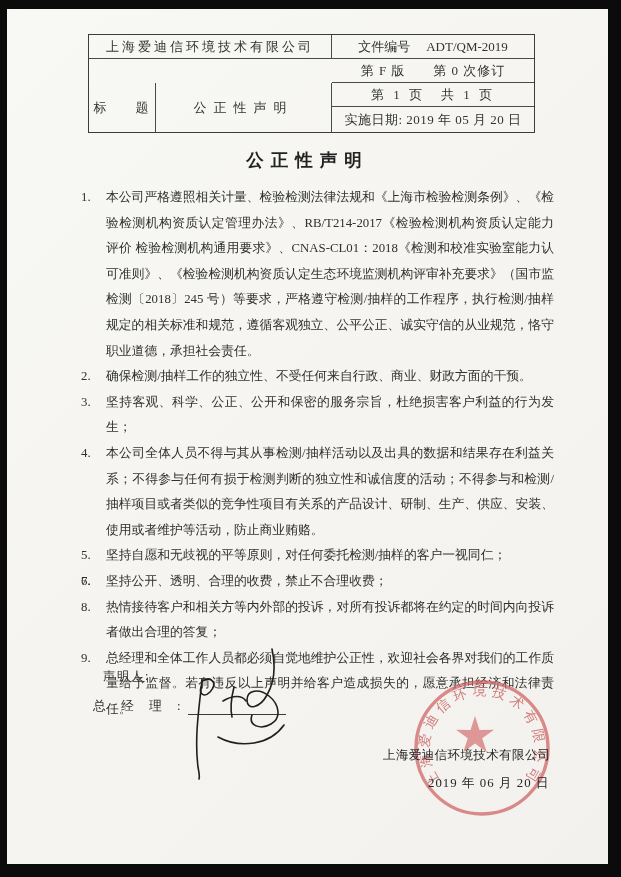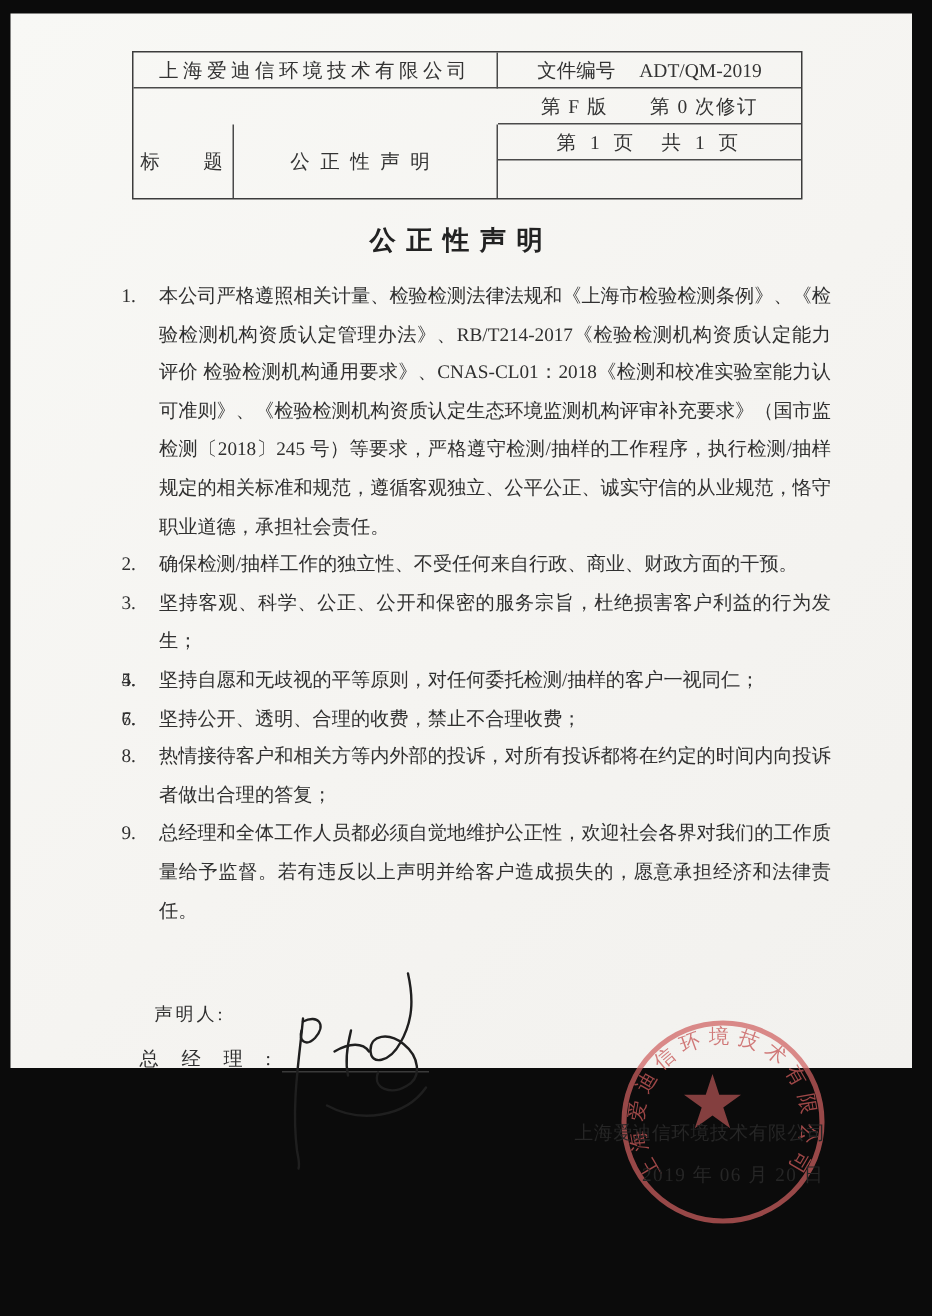--- a/index.html
+++ b/index.html
@@ -4,21 +4,21 @@
 <style>
   * { margin:0; padding:0; box-sizing:border-box; }
   html,body { width:621px; height:877px; }
   body {
     background:#0b0b0b;
     font-family:"Liberation Serif","DejaVu Serif",serif;
     position:relative;
     overflow:hidden;
   }
   .page {
-    position:absolute; left:7px; top:9px; width:601px; height:703px;
+    position:absolute; left:7px; top:9px; width:601px; height:855px;
     background:linear-gradient(135deg,#f8f8f5 0%,#f5f4f1 55%,#f2f1ee 100%);
     color:#2e2e2e;
   }
 
   
   .htable {
     position:absolute; left:81px; top:25px;
     display:grid;
     grid-template-columns:67px 176px 202px;
     grid-template-rows:24px 24px 24px 25px;
@@ -75,39 +75,41 @@
   <div class="htable">
     <div class="cell c-company br bb">上海爱迪信环境技术有限公司</div>
     <div class="cell c-docno bb">
       <span>文件编号</span>
       <span>ADT/QM-2019</span>
     </div>
     <div class="cell c-version bb">第 F 版　　第 0 次修订</div>
     <div class="cell c-titlelab br">标　题</div>
     <div class="cell c-titleval br">公正性声明</div>
     <div class="cell c-pageinfo bb">第 1 页　共 1 页</div>
+    <div class="cell c-date">实施日期: 2019 年 05 月 20 日</div>
   </div>
 
   <div class="doc-title">公正性声明</div>
 
   <div class="statements">
     <div class="item">
       <span class="num">1.</span>
       <span>本公司严格遵照相关计量、检验检测法律法规和《上海市检验检测条例》、《检验检测机构资质认定管理办法》、RB/T214-2017《检验检测机构资质认定能力评价 检验检测机构通用要求》、CNAS-CL01：2018《检测和校准实验室能力认可准则》、《检验检测机构资质认定生态环境监测机构评审补充要求》（国市监检测〔2018〕245 号）等要求，严格遵守检测/抽样的工作程序，执行检测/抽样规定的相关标准和规范，遵循客观独立、公平公正、诚实守信的从业规范，恪守职业道德，承担社会责任。</span>
     </div>
     <div class="item">
       <span class="num">2.</span>
       <span>确保检测/抽样工作的独立性、不受任何来自行政、商业、财政方面的干预。</span>
     </div>
     <div class="item">
       <span class="num">3.</span>
       <span>坚持客观、科学、公正、公开和保密的服务宗旨，杜绝损害客户利益的行为发生；</span>
     </div>
     <div class="item">
       <span class="num">4.</span>
+      <span>本公司全体人员不得与其从事检测/抽样活动以及出具的数据和结果存在利益关系；不得参与任何有损于检测判断的独立性和诚信度的活动；不得参与和检测/抽样项目或者类似的竞争性项目有关系的产品设计、研制、生产、供应、安装、使用或者维护等活动，防止商业贿赂。</span>
     </div>
     <div class="item">
       <span class="num">5.</span>
       <span>坚持自愿和无歧视的平等原则，对任何委托检测/抽样的客户一视同仁；</span>
     </div>
     <div class="item">
       <span class="num">6.</span>
     </div>
     <div class="item">
       <span class="num">7.</span>

